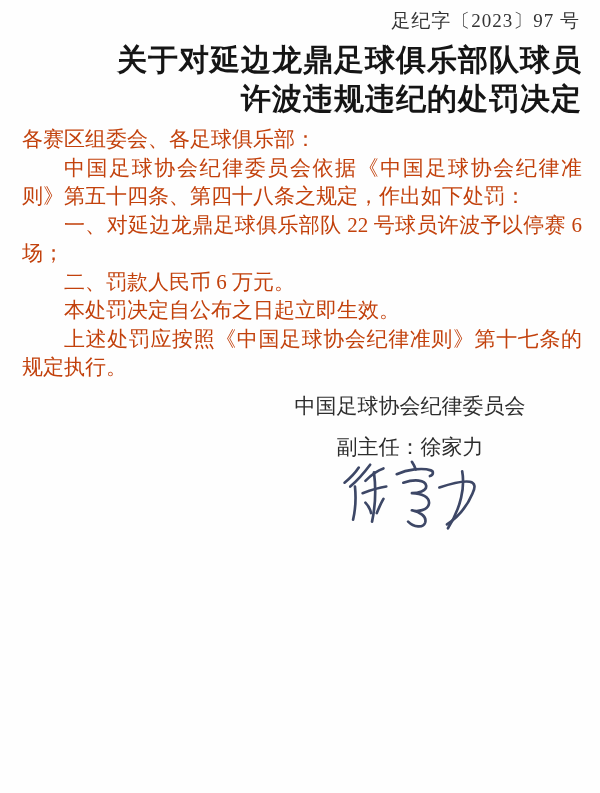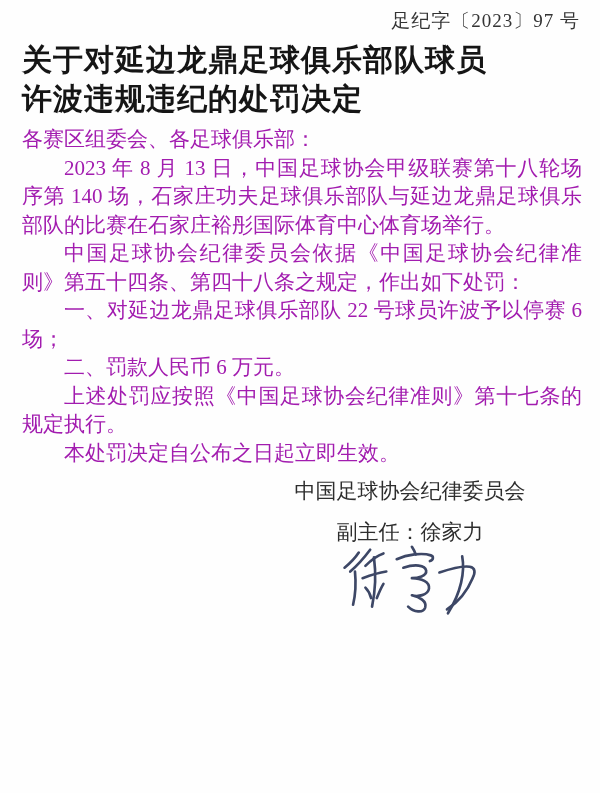--- a/index.html
+++ b/index.html
@@ -21,33 +21,33 @@
   .doc-number {
     text-align: right;
     font-size: 19px;
     line-height: 26px;
     padding-right: 2px;
     color: #333333;
     letter-spacing: 1px;
   }
   .doc-title {
     margin-top: 6px;
-    text-align: left;
+    text-align: right;
     font-size: 30px;
     line-height: 39px;
     font-weight: bold;
     color: #151515;
     letter-spacing: 1px;
   }
   .doc-body {
     margin-top: 7px;
     font-size: 21px;
     line-height: 28.5px;
     text-align: justify;
-    color: #a21caf;
+    color: #c2410c;
   }
   .doc-body p {
     margin: 0;
     text-indent: 2em;
   }
   .doc-body p.salutation {
     text-indent: 0;
   }
   .closing-block {
     width: 240px;
@@ -87,26 +87,25 @@
 
   <div class="doc-number">足纪字〔2023〕97 号</div>
 
   <div class="doc-title">
     <div>关于对延边龙鼎足球俱乐部队球员</div>
     <div>许波违规违纪的处罚决定</div>
   </div>
 
   <div class="doc-body">
     <p class="salutation">各赛区组委会、各足球俱乐部：</p>
-    <p>2023 年 8 月 13 日，中国足球协会甲级联赛第十八轮场序第 140 场，石家庄功夫足球俱乐部队与延边龙鼎足球俱乐部队的比赛在石家庄裕彤国际体育中心体育场举行。</p>
     <p>中国足球协会纪律委员会依据《中国足球协会纪律准则》第五十四条、第四十八条之规定，作出如下处罚：</p>
     <p>一、对延边龙鼎足球俱乐部队 22 号球员许波予以停赛 6 场；</p>
     <p>二、罚款人民币 6 万元。</p>
+    <p>本处罚决定自公布之日起立即生效。</p>
     <p>上述处罚应按照《中国足球协会纪律准则》第十七条的规定执行。</p>
-    <p>本处罚决定自公布之日起立即生效。</p>
   </div>
 
   <div class="closing-block">
     <div class="closing-org">中国足球协会纪律委员会</div>
     <div class="closing-signer">副主任：徐家力</div>
     <svg class="handwritten" viewBox="0 0 150 78" xmlns="http://www.w3.org/2000/svg" role="img" aria-label="徐家力">
 
       <path d="M21,9 C17,15 11,21 6,25"></path>
       <path d="M33,6 C27,14 19,23 12,29"></path>
       <path d="M17,29 C18,39 18,51 15,64"></path>

